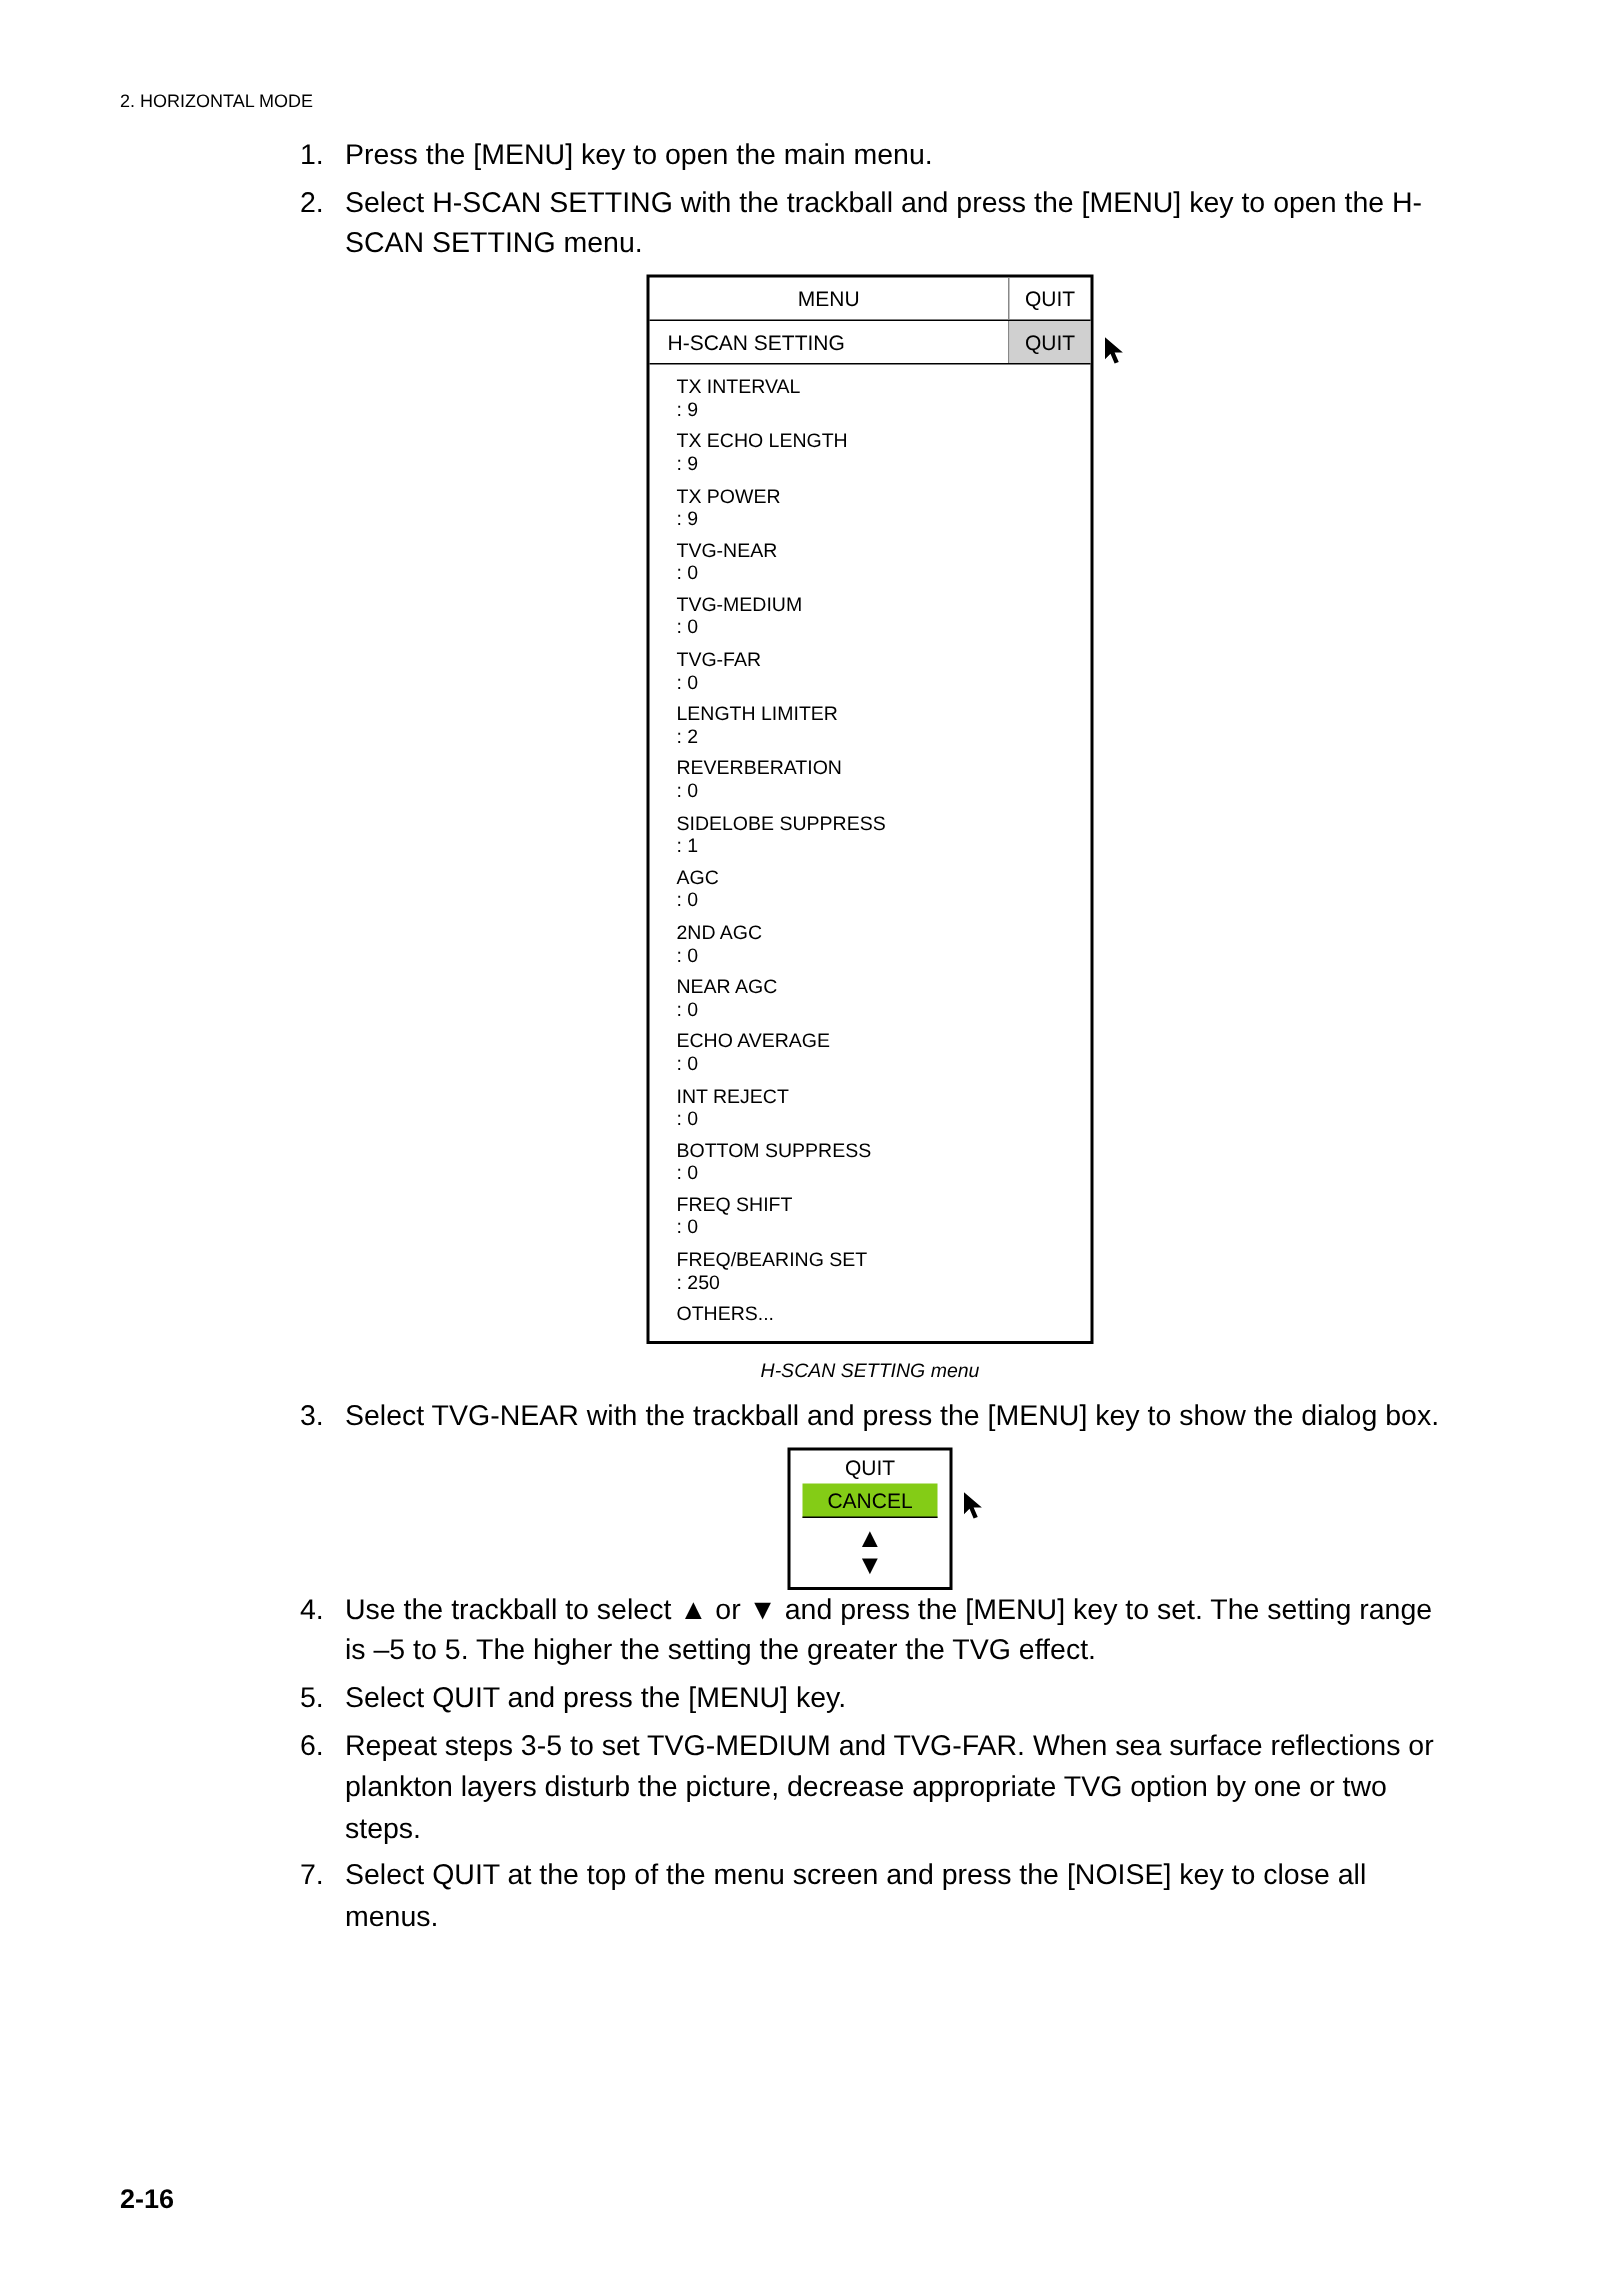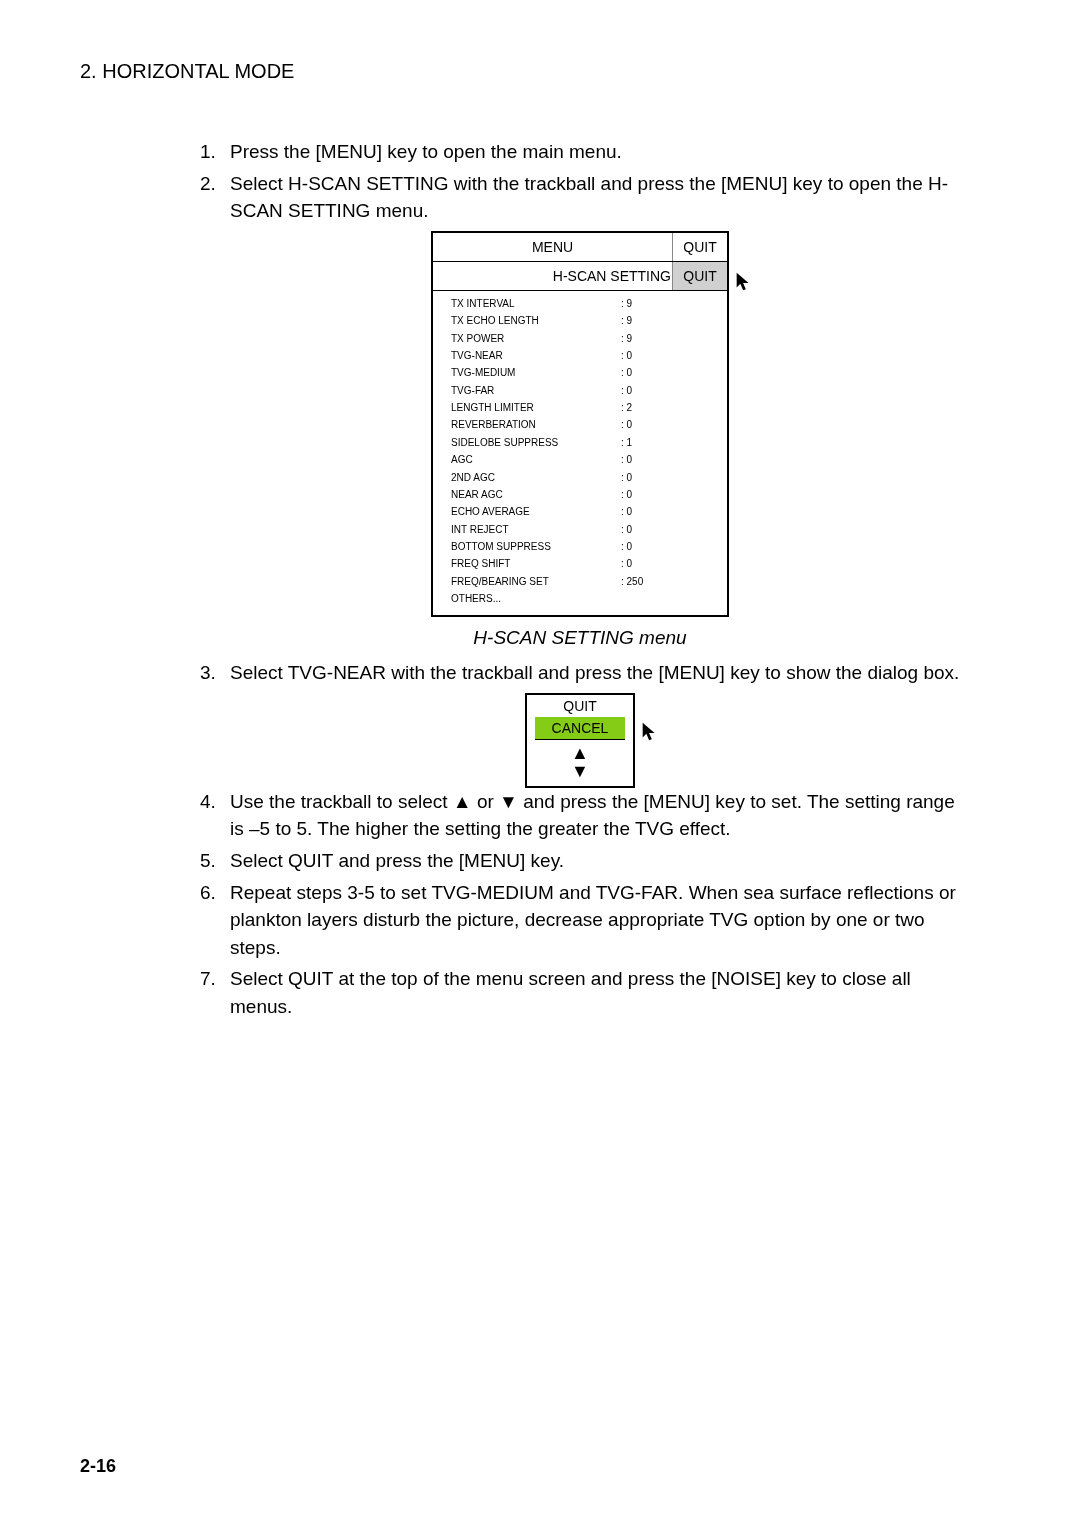--- a/index.html
+++ b/index.html
@@ -6,22 +6,22 @@
     body {
       width: 1080px;
       height: 1527px;
       background: #fff;
       font-family: Arial, Helvetica, sans-serif;
       color: #000;
       position: relative;
       padding: 60px 80px 60px 80px;
     }
     .header {
-      font-size: 20px;
-      margin-bottom: 55px;
+      font-size: 12px;
+      margin-bottom: 16px;
     }
     .content {
       padding-left: 120px;
       padding-right: 40px;
     }
     .num-item {
       font-size: 19px;
       line-height: 1.45;
       margin-bottom: 4px;
       display: flex;
@@ -57,53 +57,54 @@
       text-align: center;
       padding: 6px 0;
     }
     .menu-sub {
       display: flex;
       border-bottom: 1.5px solid #000;
       font-size: 14px;
     }
     .menu-sub .left {
       flex: 1;
-      text-align: right;
-      padding: 6px 1px;
+      text-align: left;
+      padding: 6px 12px;
       border-right: 1px solid #888;
     }
     .menu-sub .right {
       width: 54px;
       text-align: center;
       padding: 6px 0;
       background: #d0d0d0;
     }
     .menu-rows {
       padding: 4px 12px 8px 18px;
     }
     .menu-row {
       display: flex;
-      font-size: 10px;
+      font-size: 13px;
       padding: 3.2px 0;
+      flex-direction: column;
     }
     .menu-row .label {
       width: 170px;
     }
     .menu-row .val {
     }
     .cursor-icon {
       position: absolute;
       right: -28px;
       font-size: 20px;
       line-height: 1;
     }
     .caption {
       text-align: center;
       font-style: italic;
-      font-size: 19px;
+      font-size: 13px;
       margin-top: 10px;
       margin-bottom: 10px;
     }
     .dialog-wrap {
       text-align: center;
       margin-top: 6px;
       position: relative;
     }
     .dialog-box {
       border: 2px solid #000;

